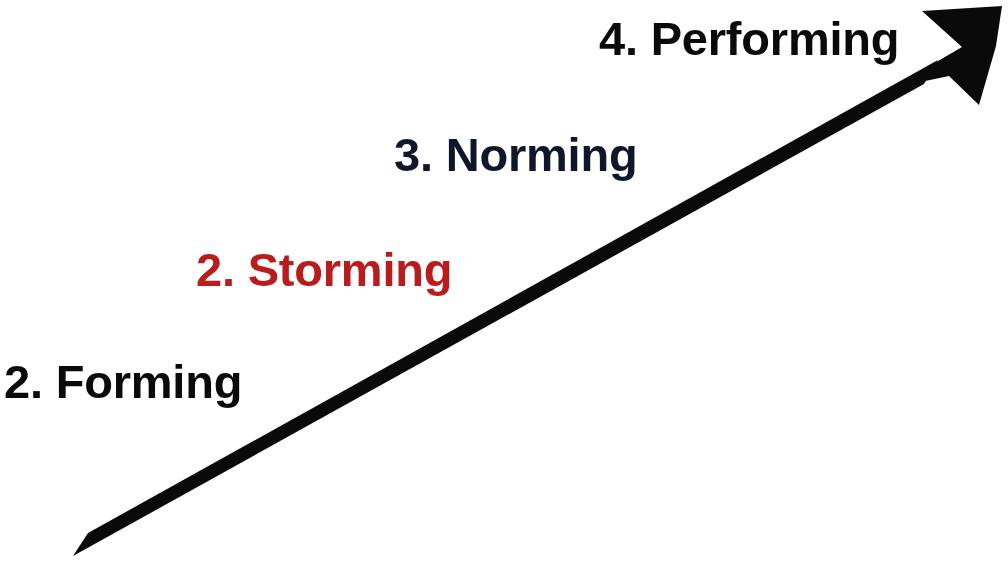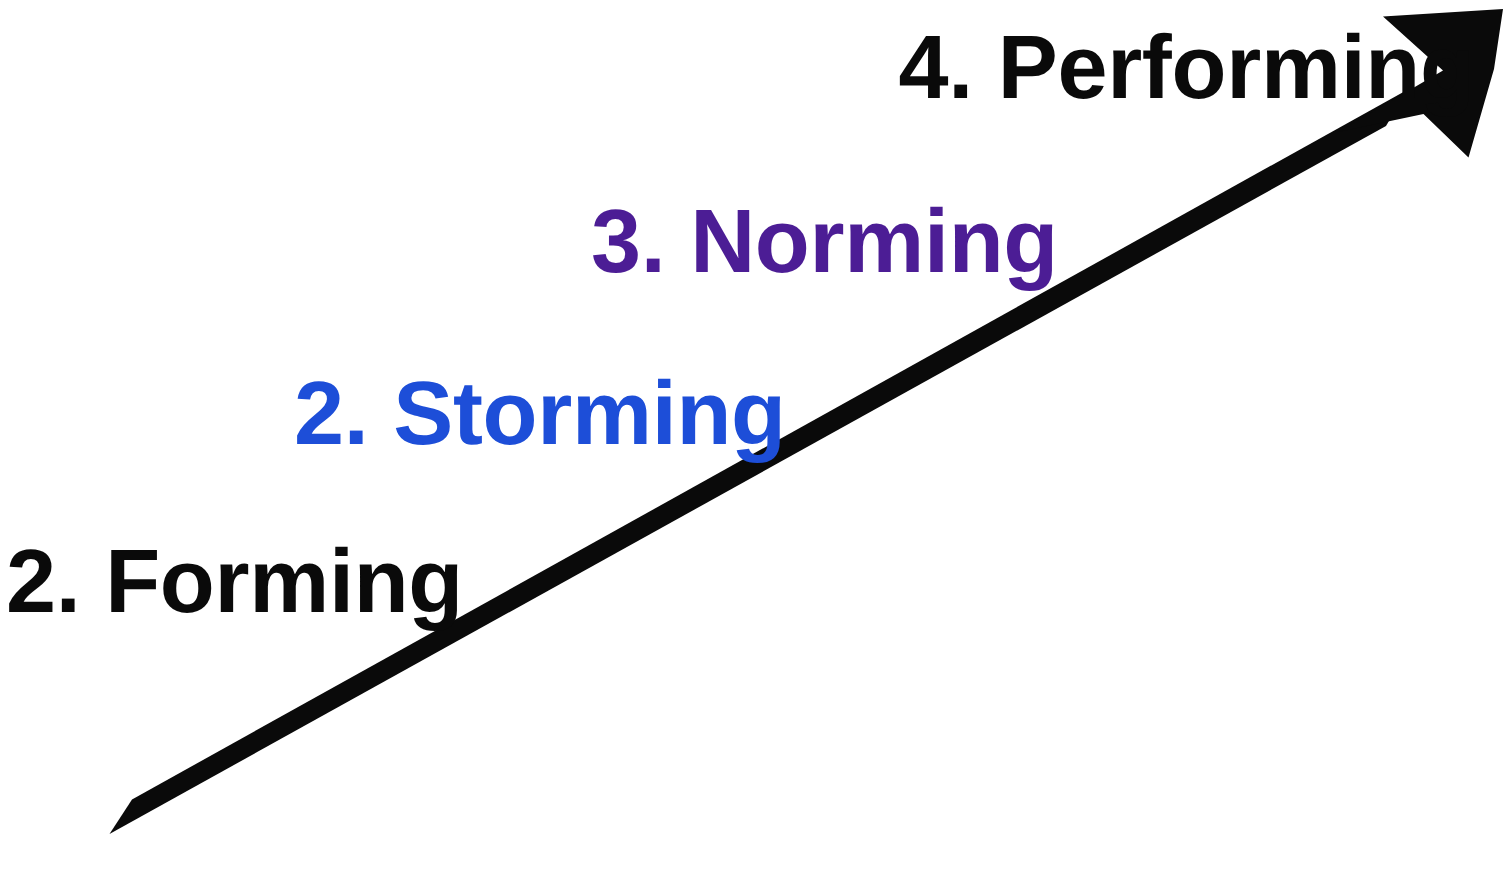--- a/index.html
+++ b/index.html
@@ -27,21 +27,21 @@
     width: 1008px;
     height: 580px;
     display: block;
   }
   .stage-label {
     position: absolute;
     margin: 0;
     white-space: nowrap;
     font-family: "Liberation Sans", sans-serif;
     font-weight: bold;
-    font-size: 60px;
+    font-size: 47px;
     line-height: 1;
     letter-spacing: -0.2px;
     color: #0a0a0a;
     user-select: none;
   }
   
   #label-forming    { left: 4px;   top: 358px; }
   #label-storming   { left: 196px; top: 246px; }
   #label-norming    { left: 394px; top: 131px; }
   #label-performing { left: 599px; top: 15px;  }
@@ -64,19 +64,19 @@
              L 962 47
              L 892 88
              L 949 76
              L 979 105
              L 996 46
              Z" fill="#0a0a0a"></path>
   </svg>
 
   <div class="stage-label" id="label-forming" style="color: rgb(10, 10, 10);">2. Forming</div>
 
-  <div class="stage-label" id="label-storming" style="color: #1d4ed8;">2. Storming</div>
+  <div class="stage-label" id="label-storming" style="color: #b91c1c;">2. Storming</div>
 
-  <div class="stage-label" id="label-norming" style="color: #4c1d95; text-align: center;">3. Norming</div>
+  <div class="stage-label" id="label-norming" style="color: #0f172a; text-align: center;">3. Norming</div>
 
   <div class="stage-label" id="label-performing" style="color: rgb(10, 10, 10);">4. Performing</div>
 
 </div>
 
 </body></html>

